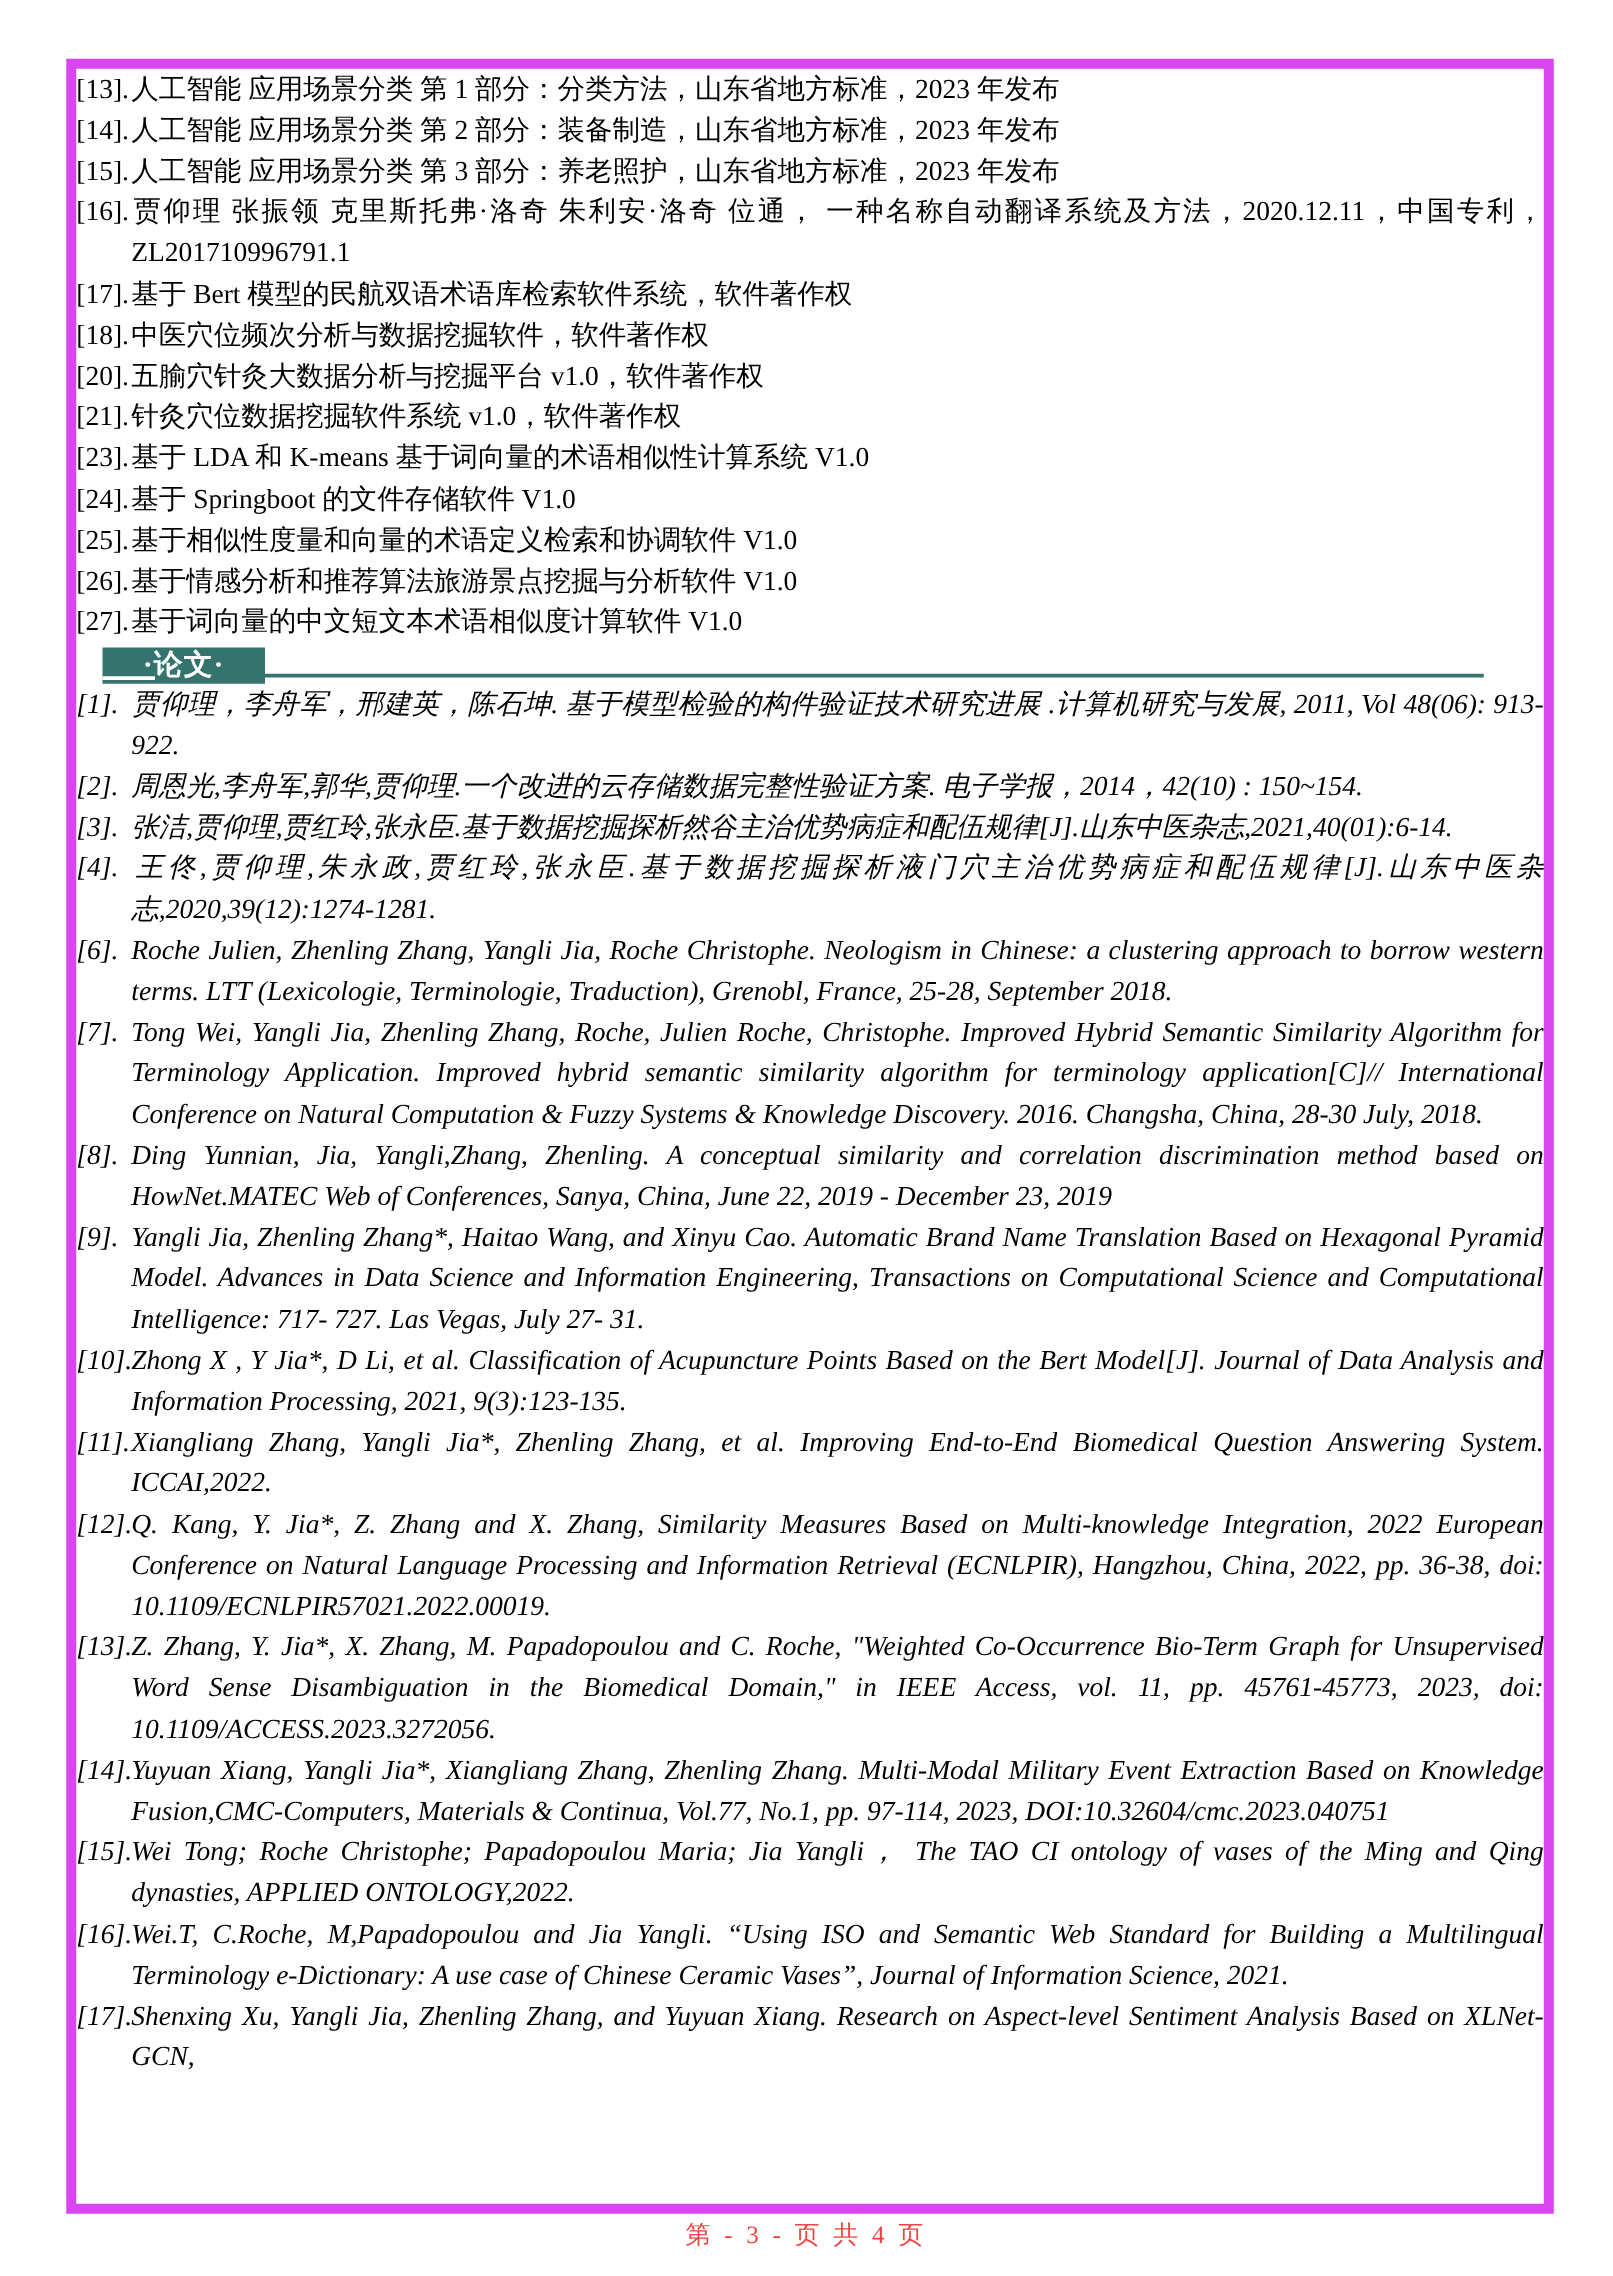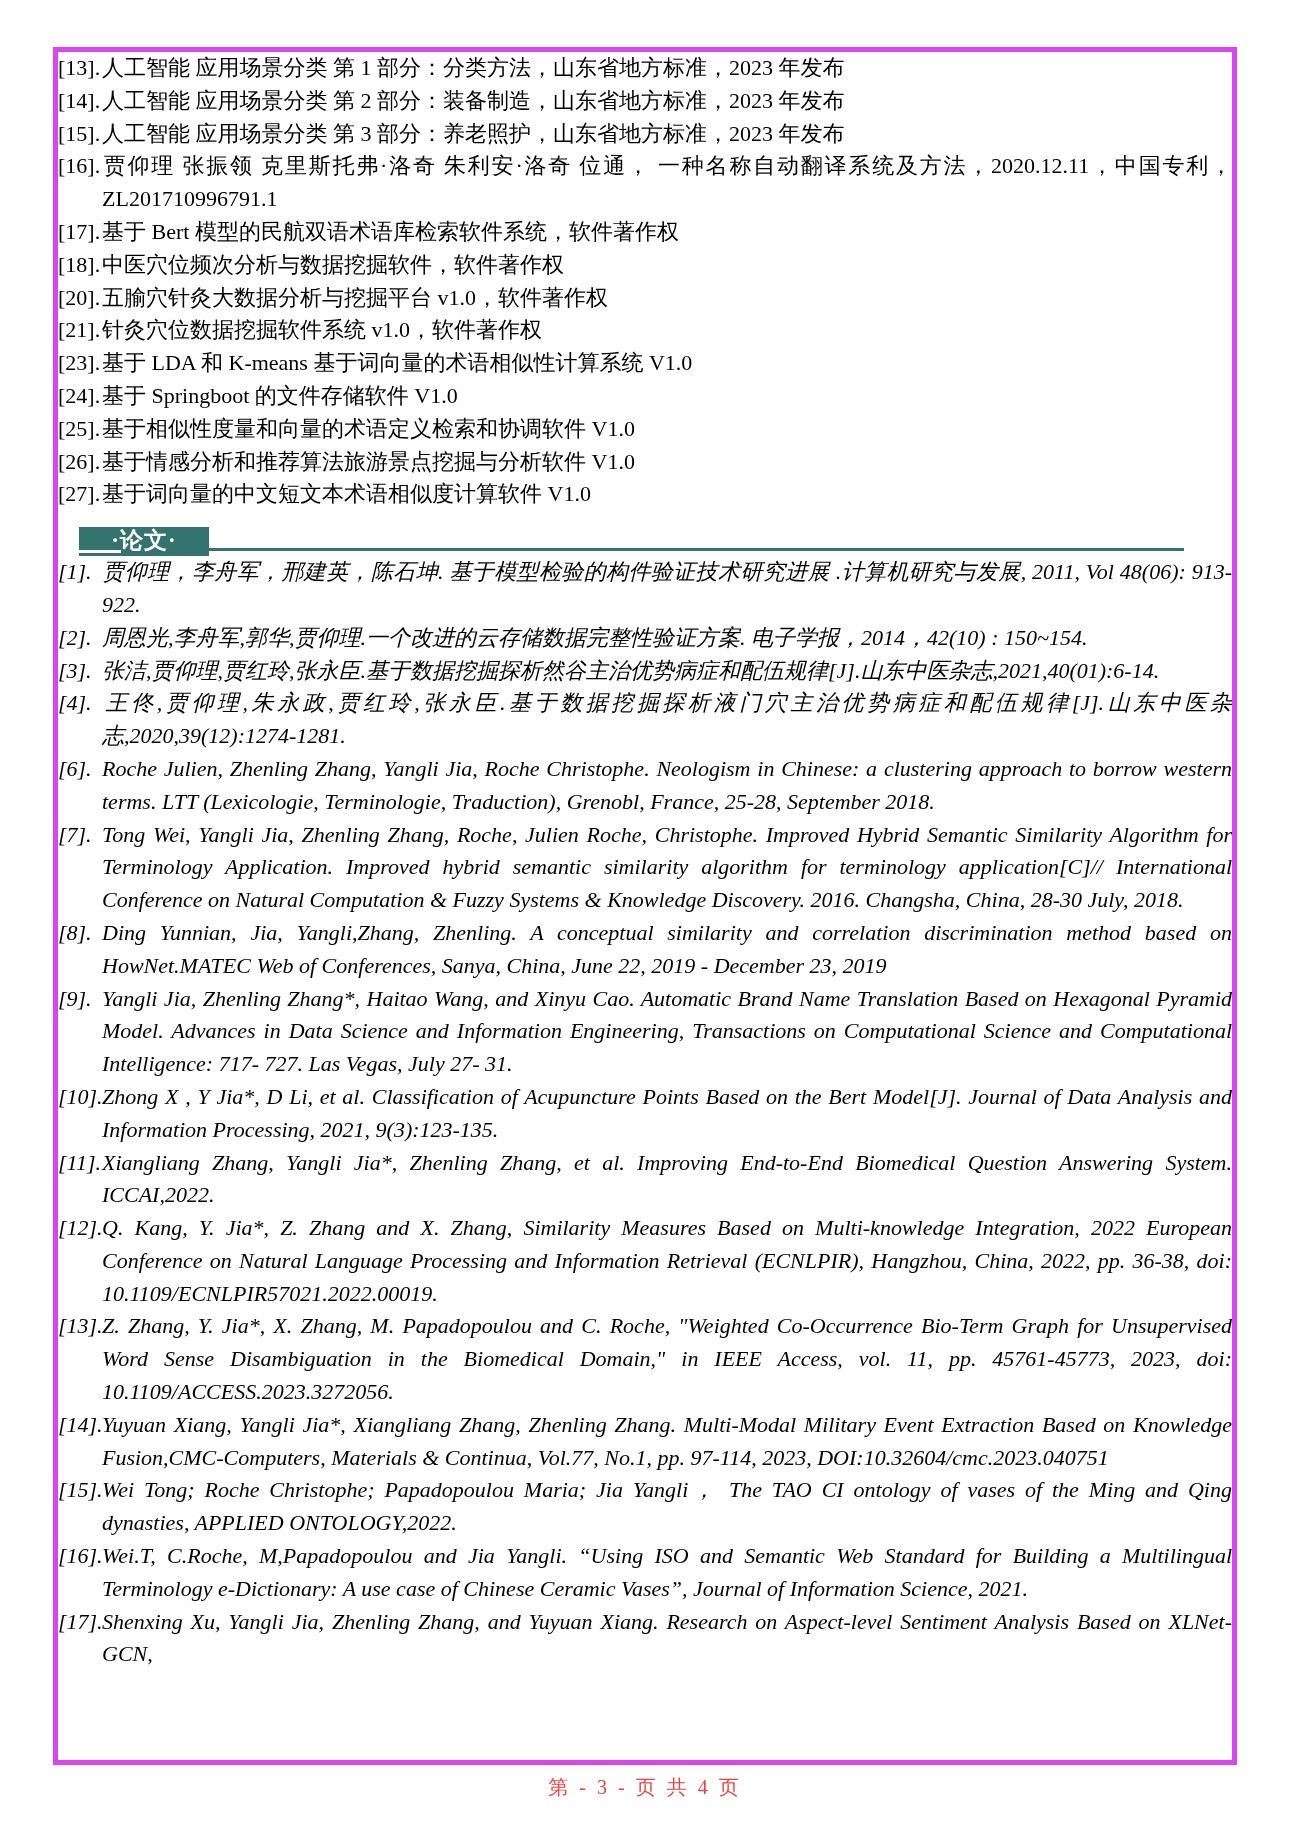--- a/index.html
+++ b/index.html
@@ -7,40 +7,40 @@
     width:1290px; height:1821px;
     background:#ffffff;
     font-family:"Liberation Serif","DejaVu Serif",serif;
     color:#000;
     position:relative;
     overflow:hidden;
   }
   .page-border {
     position:absolute; left:53px; top:47px;
     width:1174px; height:1708px;
-    border:5px solid #d946ef;
+    border:8px solid #d946ef;
     overflow:hidden;
     background:#fff;
   }
   ul.ref-list { list-style:none; margin:0; padding:0; }
   .top-list   { margin:5px 27px 0 66px; }
   .papers-list{ margin:9px 27px 0 66px;font-style:italic; }
   .ref-item {
     font-size:22px;
     line-height:32.8px;
     text-align:justify;
     padding-left:44px;
     text-indent:-44px;
   }
   .ref-num {
     display:inline-block;
     width:44px;
     text-indent:0;
   }
-  .section-header-row { position:relative; height:29px; margin-top:16px; }
+  .section-header-row { position:relative; height:29px; margin-top:4px; }
   .section-header-box {
     position:absolute; left:21px; top:0;
     width:130px; height:29px;
     background:#35736e;
     color:#ffffff;
     font-size:23px; font-weight:bold;
     text-align:center; line-height:28px;
     letter-spacing:1px;
   }
   .white-underline {

